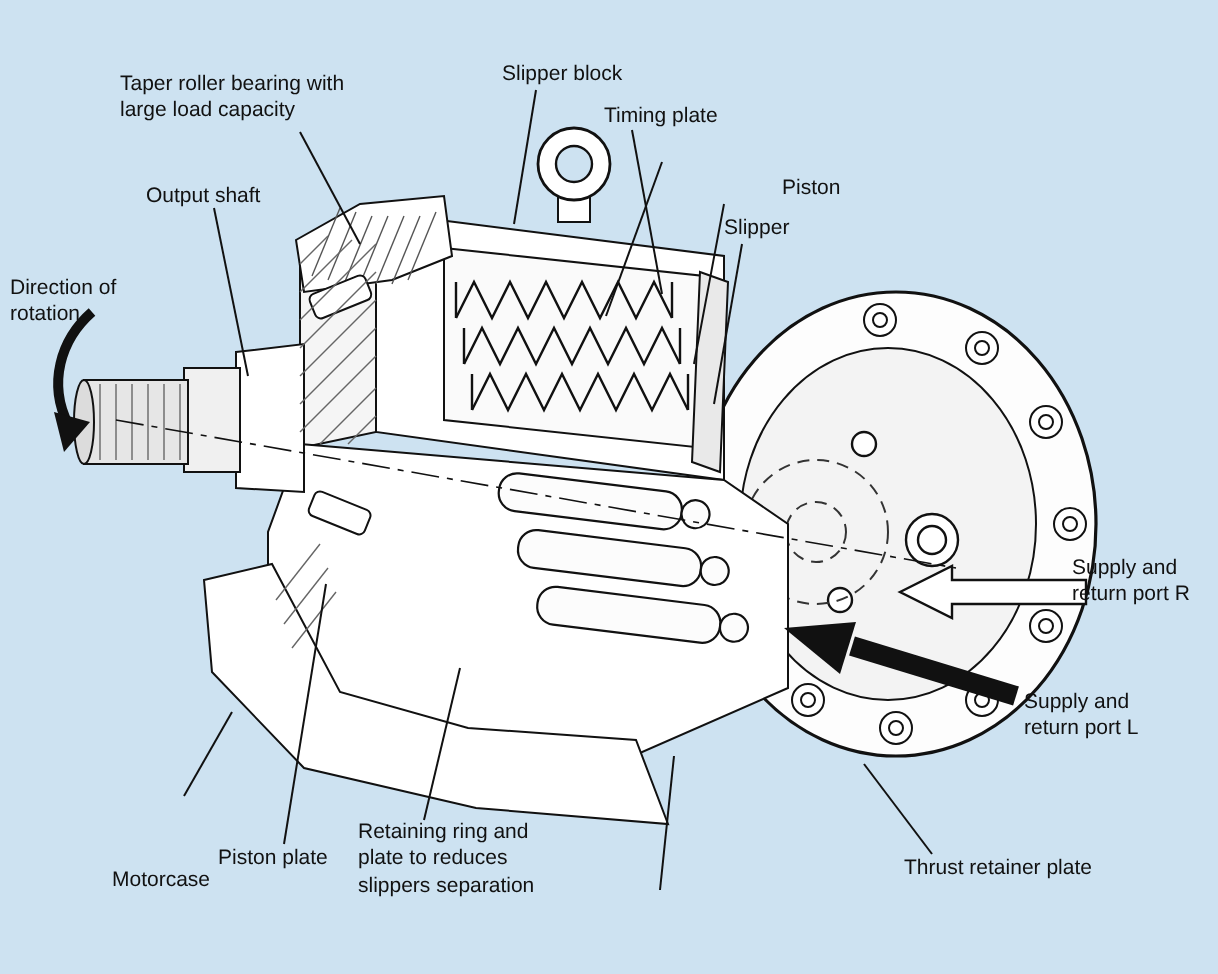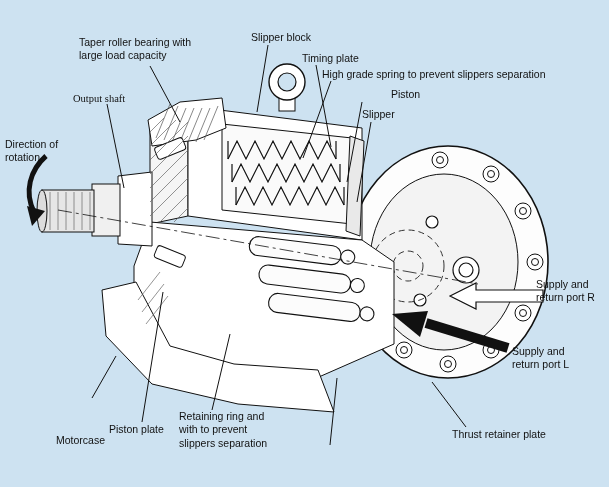--- a/index.html
+++ b/index.html
@@ -180,48 +180,47 @@
       <line x1="362" y1="102" x2="347" y2="182"></line>
       <line x1="371" y1="122" x2="357" y2="202"></line>
       <line x1="92" y1="398" x2="116" y2="356"></line>
       <line x1="142" y1="422" x2="163" y2="292"></line>
       <line x1="212" y1="410" x2="230" y2="334"></line>
       <line x1="330" y1="445" x2="337" y2="378"></line>
       <line x1="466" y1="427" x2="432" y2="382"></line>
     </g>
   </svg>
 
-  <div class="label" style="left:79px;top:36px;">Taper roller bearing with
+  <div class="label" style="left:60px;top:36px;">Taper roller bearing with
 large load capacity</div>
 
-  <div class="label" style="left:73px;top:92px;font-family:Liberation Serif, serif;">Output shaft</div>
+  <div class="label" style="left:73px;top:92px;">Output shaft</div>
 
   <div class="label" style="left:5px;top:138px;">Direction of
 rotation</div>
 
   <div class="label" style="left:251px;top:31px;">Slipper block</div>
 
   <div class="label" style="left:302px;top:52px;">Timing plate</div>
 
-  <div class="label" style="left:322px;top:68px;">High grade spring to prevent slippers separation</div>
 
   <div class="label" style="left:354px;top:88px;margin-left:37px;">Piston</div>
 
   <div class="label" style="left:362px;top:108px;">Slipper</div>
 
   <div class="label" style="left:536px;top:278px;">Supply and
 return port R</div>
 
   <div class="label" style="left:512px;top:345px;">Supply and
 return port L</div>
 
   <div class="label" style="left:56px;top:399px;margin-top:35px;">Motorcase</div>
 
   <div class="label" style="left:109px;top:423px;">Piston plate</div>
 
   <div class="label" style="left:179px;top:410px;">Retaining ring and
-with to prevent
+plate to reduces
 slippers separation</div>
 
 
   <div class="label" style="left:452px;top:428px;">Thrust retainer plate</div>
 
 </div>
 
 </body></html>

